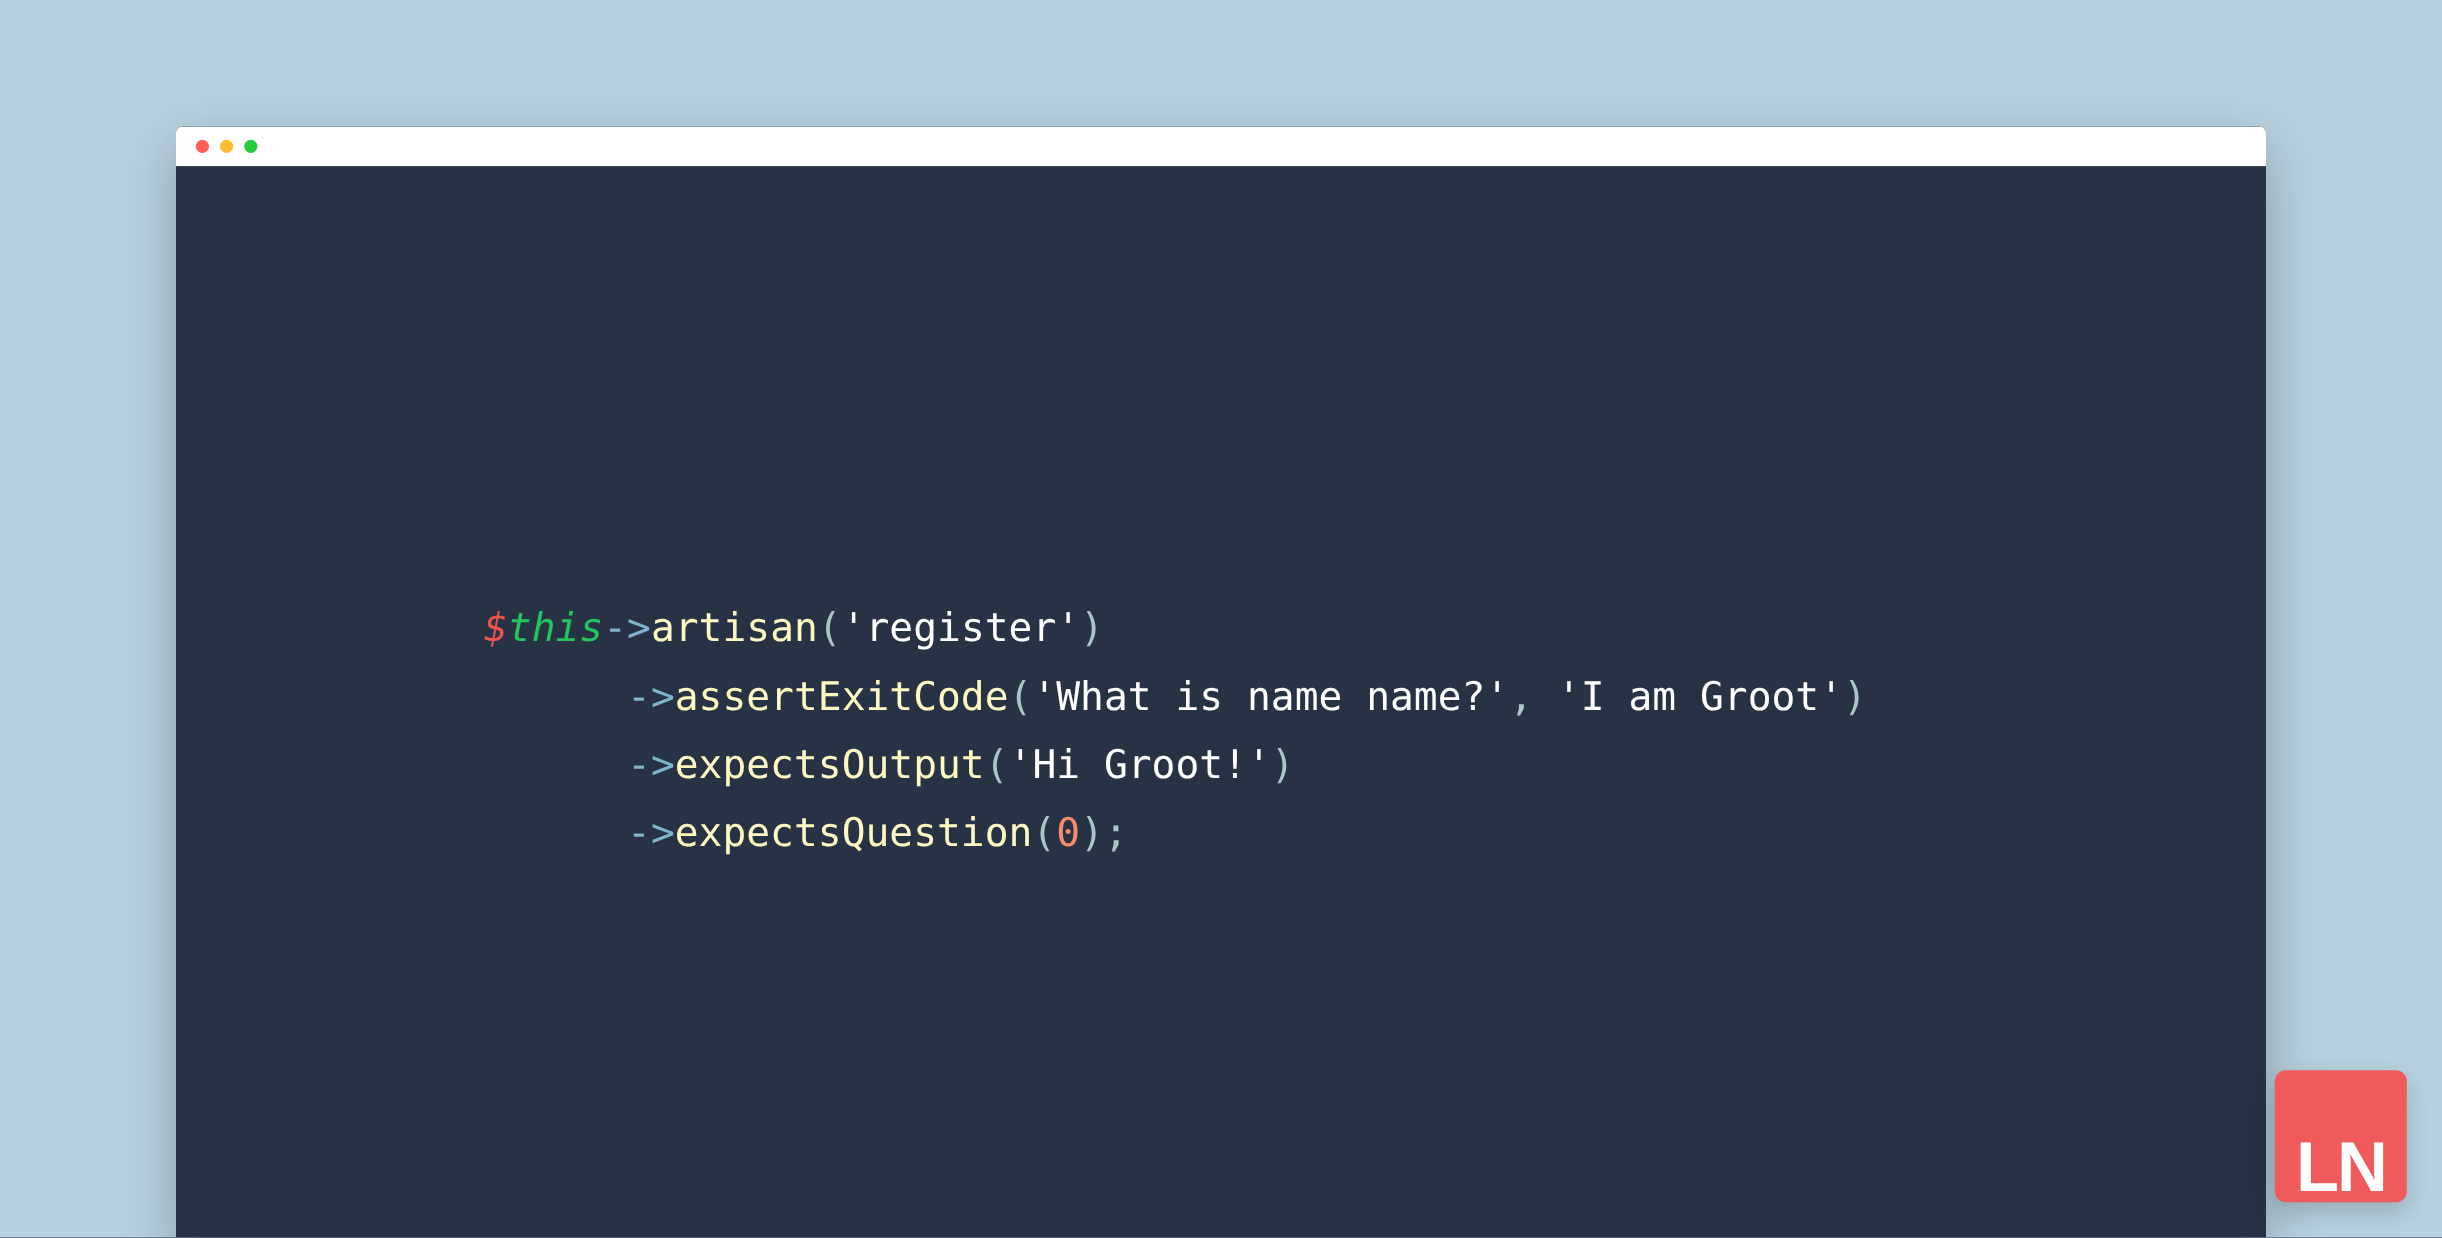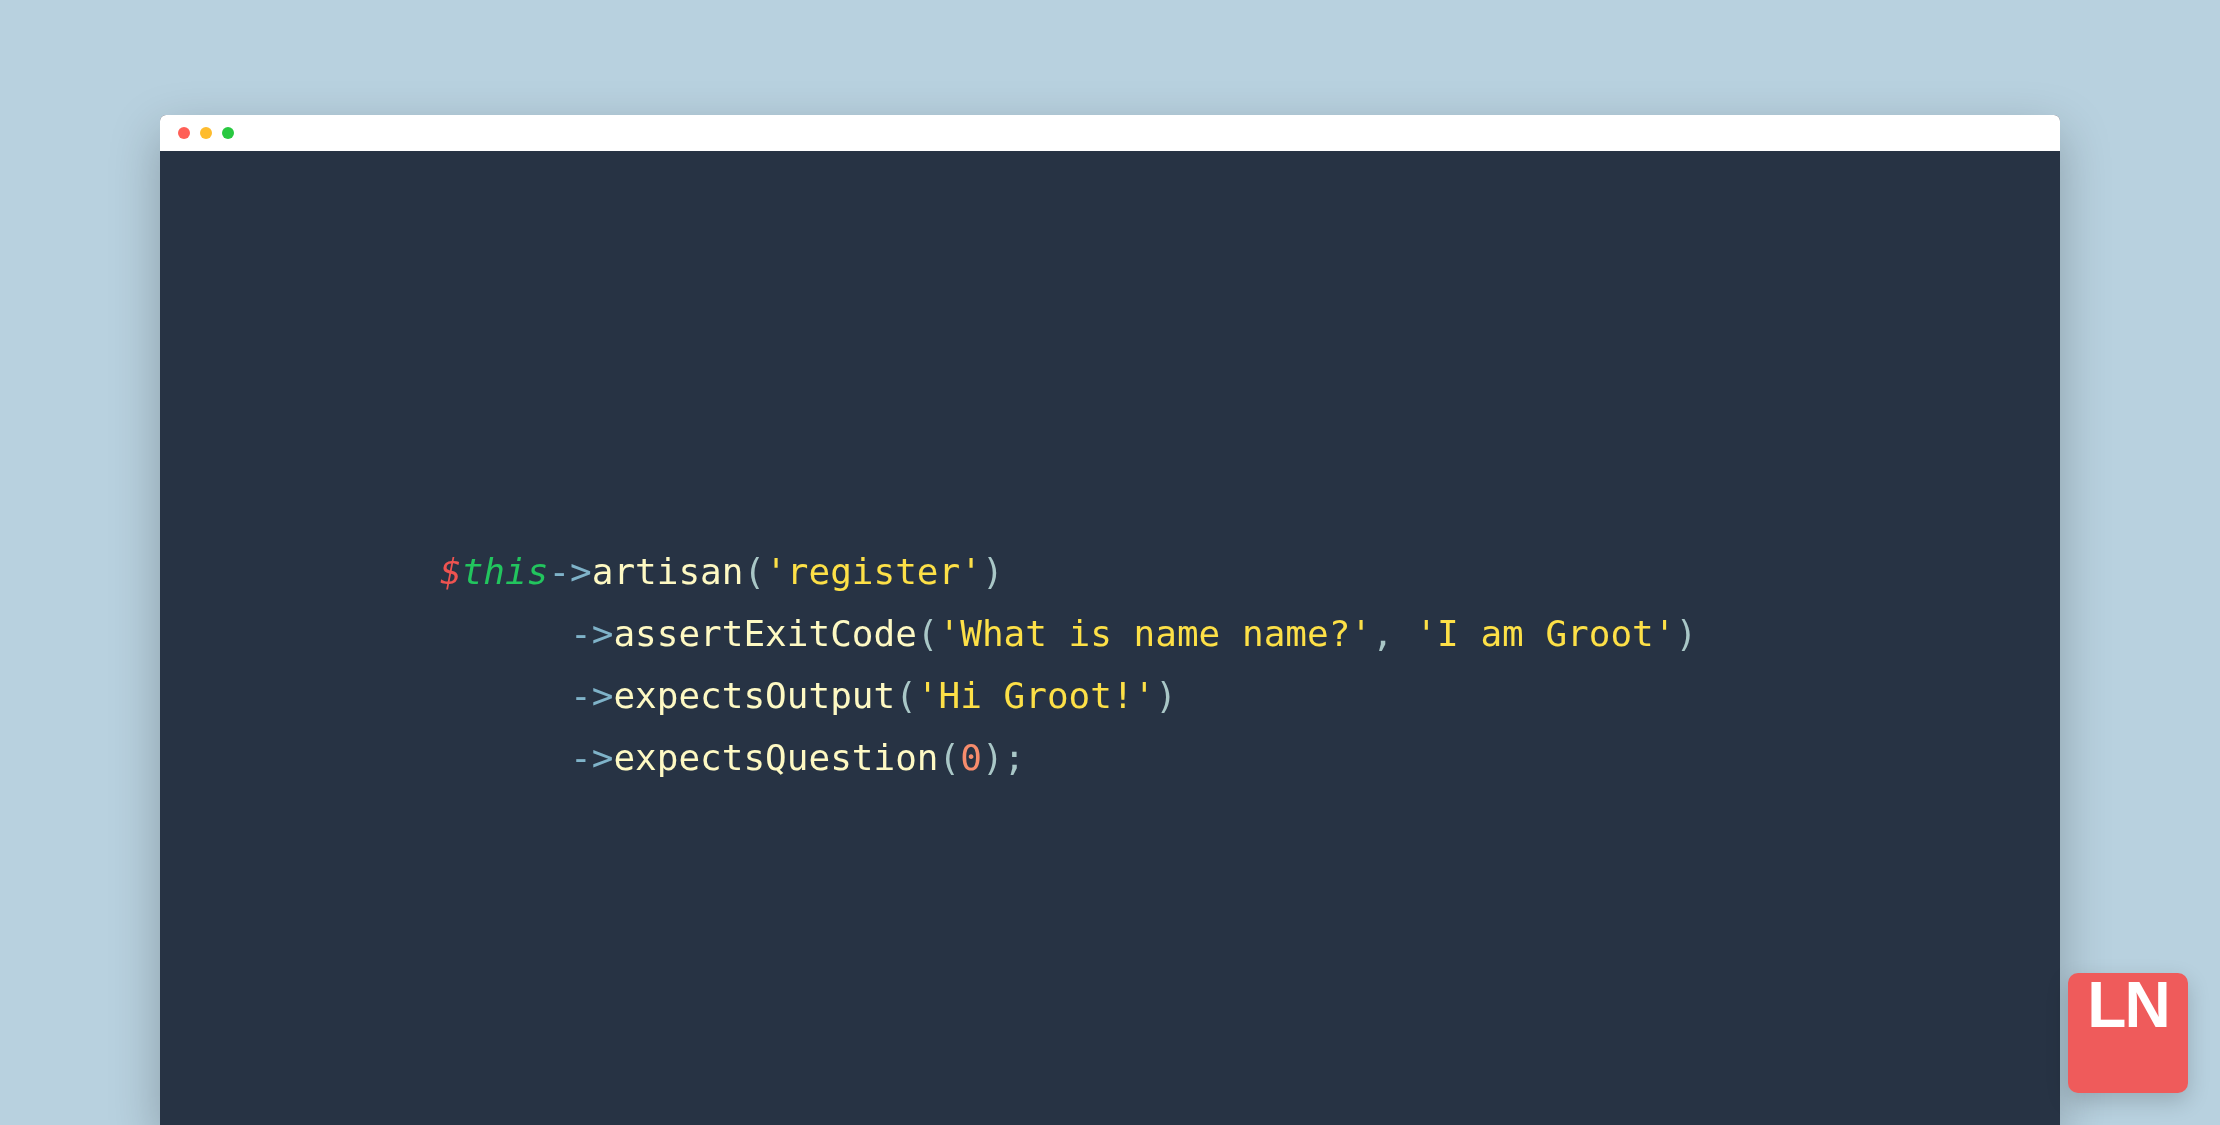--- a/index.html
+++ b/index.html
@@ -47,33 +47,33 @@
     color: #cfd8dc;
     font-size: 36px;
     line-height: 1.72;
   }
   pre { font-family: inherit; white-space: pre; }
   .tok-var-dollar { color: #ef5350; font-style: italic; }
   .tok-var-this { color: #22c55e; font-style: italic; }
   .tok-op { color: #7fb3c9; }
   .tok-method { color: #fef9c3; }
   .tok-paren { color: #a9c7c7; }
-  .tok-string { color: #fde047; }
+  .tok-string { color: #ffffff; }
   .tok-number { color: #f78c6c; }
   .tok-punct { color: #a9c7c7; }
   .logo-badge {
     position: fixed;
     right: 32px;
     bottom: 32px;
     width: 120px;
     height: 120px;
     background: #ef5b5b;
     border-radius: 10px;
     display: flex;
-    align-items: flex-start;
+    align-items: flex-end;
     justify-content: center;
     color: #fff;
     font-family: -apple-system, BlinkMacSystemFont, "Segoe UI", Helvetica, Arial, sans-serif;
     font-weight: 700;
     font-size: 64px;
     letter-spacing: -2px;
     box-shadow: 0 8px 22px rgba(0,0,0,0.18);
   }
   .logo-badge span { line-height: 1; }
 </style>

